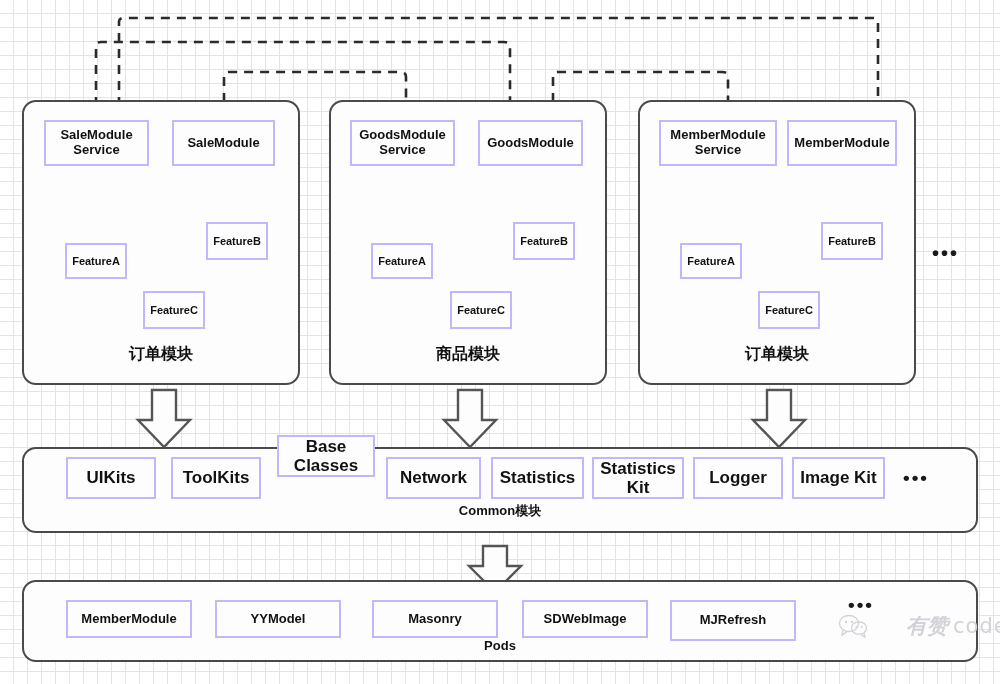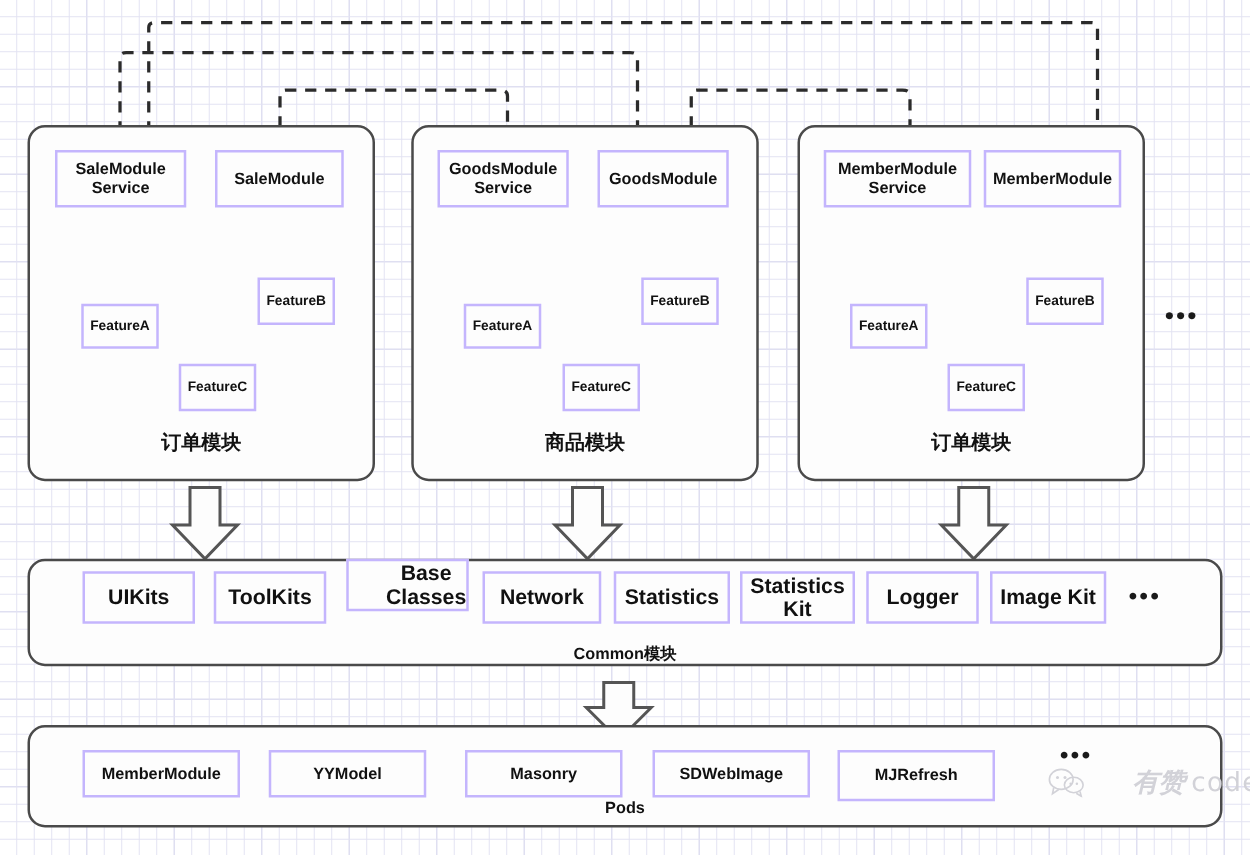--- a/index.html
+++ b/index.html
@@ -196,21 +196,21 @@
 
 <div class="ellipsis" style="left:932px;top:243px;font-size:20px;">•••</div>
 
 <div class="panel" style="left:22px;top:447px;width:956px;height:86px;"></div>
 <div class="node common-item" style="left:66px;top:457px;width:90px;height:42px;">
   <span><span>UIKits</span></span>
 </div>
 <div class="node common-item" style="left:171px;top:457px;width:90px;height:42px;">
   <span><span>ToolKits</span></span>
 </div>
-<div class="node common-item" style="left:277px;top:447px;width:98px;height:42px;justify-content:flex-end;">
+<div class="node common-item" style="left:277px;top:435px;width:98px;height:42px;">
   <span>
     <span>Base</span><br>
     <span>Classes</span>
   </span>
 </div>
 <div class="node common-item" style="left:386px;top:457px;width:95px;height:42px;">
   <span><span>Network</span></span>
 </div>
 <div class="node common-item" style="left:491px;top:457px;width:93px;height:42px;">
   <span><span>Statistics</span></span>
@@ -221,21 +221,21 @@
     <span>Kit</span>
   </span>
 </div>
 <div class="node common-item" style="left:693px;top:457px;width:90px;height:42px;">
   <span><span>Logger</span></span>
 </div>
 <div class="node common-item" style="left:792px;top:457px;width:93px;height:42px;">
   <span><span>Image Kit</span></span>
 </div>
 <div class="ellipsis" style="left:903px;top:468px;font-size:19px;">•••</div>
-<div class="panel-label layer-title" style="left:22px;top:502px;width:956px;margin-top:12px;">Common模块</div>
+<div class="panel-label layer-title" style="left:22px;top:502px;width:956px;">Common模块</div>
 
 <div class="panel" style="left:22px;top:580px;width:956px;height:82px;"></div>
 <div class="node pod-item" style="left:66px;top:600px;width:126px;height:38px;">
   <span>MemberModule</span>
 </div>
 <div class="node pod-item" style="left:215px;top:600px;width:126px;height:38px;">
   <span>YYModel</span>
 </div>
 <div class="node pod-item" style="left:372px;top:600px;width:126px;height:38px;">
   <span>Masonry</span>

